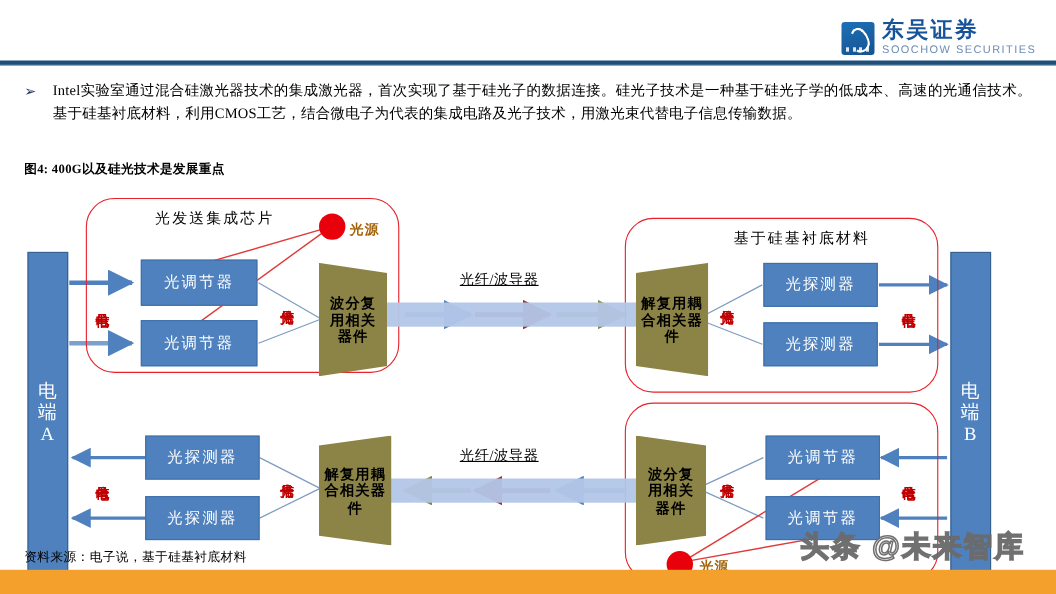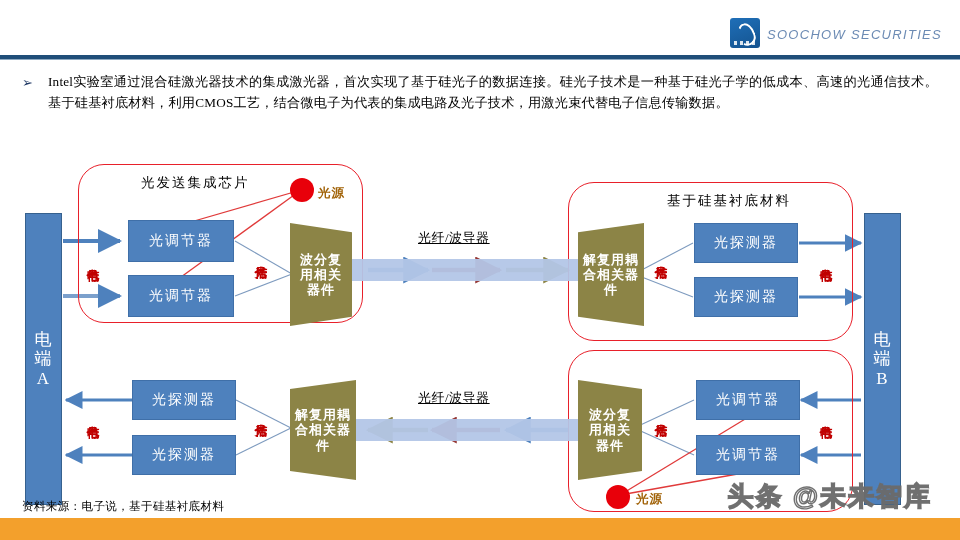--- a/index.html
+++ b/index.html
@@ -46,23 +46,22 @@
     content:"";position:absolute;left:4px;bottom:3px;width:22px;height:4px;
     background:repeating-linear-gradient(90deg,#ffffff 0 3px,transparent 3px 6px);
     opacity:.85;
   }
   .logo-texts{display:flex;flex-direction:column;line-height:1;}
   .logo-cn{
     font-size:20px;font-weight:bold;color:#17539A;letter-spacing:2px;
     font-family:"Liberation Sans","DejaVu Sans",sans-serif;
   }
   .logo-en{
-    font-size:13px;color:#6C8BB4;letter-spacing:1.3px;margin-top:3px;
-    font-family:"Liberation Sans","DejaVu Sans",sans-serif;
-    font-style:italic;
+    font-size:10px;color:#6C8BB4;letter-spacing:1.3px;margin-top:3px;
+    font-family:"Liberation Sans","DejaVu Sans",sans-serif;
   }
 
   
   .bullet-row{
     position:absolute;left:22px;top:72px;width:916px;
     display:flex;align-items:flex-start;
   }
   .bullet-mark{
     color:#1F3864;font-size:13px;line-height:21px;width:26px;flex:none;
     font-family:"Liberation Sans","DejaVu Sans",sans-serif;
@@ -71,42 +70,42 @@
     font-size:13.2px;line-height:20.5px;color:#000;text-align:justify;
     letter-spacing:.2px;
   }
 
   .fig-caption{
     position:absolute;left:22px;top:146px;
     font-size:11.5px;font-weight:bold;color:#000;letter-spacing:.3px;
   }
 
   
-  .diagram{position:absolute;left:0;top:160px;width:960px;height:350px;}
+  .diagram{position:absolute;left:0;top:176px;width:960px;height:350px;}
   .diagram svg{position:absolute;left:0;top:0;}
 
   .node{
     position:absolute;box-sizing:border-box;
     display:flex;align-items:center;justify-content:center;
     color:#fff;text-align:center;
   }
   
   .terminal{
     background:#4E81BD;border:1px solid #36618E;
     flex-direction:column;line-height:1.12;
     font-size:17px;letter-spacing:1px;
   }
   
   .blue-box{
     background:#4E81BD;border:1.6px solid #3F6FA8;
     font-size:14px;letter-spacing:2px;
   }
   
   .trap{
-    position:absolute;color:#ffffff;font-size:13px;font-weight:bold;
+    position:absolute;color:#000000;font-size:13px;font-weight:bold;
     line-height:1.18;letter-spacing:1px;
     display:flex;align-items:center;justify-content:center;text-align:center;
     background:#8C8446;
   }
   .trap.right-narrow{clip-path:polygon(0% 0%,100% 9%,100% 91%,0% 100%);}
   .trap.left-narrow{clip-path:polygon(0% 9%,100% 0%,100% 100%,0% 91%);}
 
   .chip-frame{
     position:absolute;border:1.4px solid #E8202A;border-radius:26px;
     box-sizing:border-box;background:transparent;
@@ -161,29 +160,31 @@
 <body>
 
 <div class="slide">
 
   <div class="title-rule"></div>
   <div class="title-rule-thin"></div>
 
   <div class="logo">
     <div class="logo-mark"></div>
     <div class="logo-texts">
+      <div class="logo-cn">东吴证券</div>
       <div class="logo-en">SOOCHOW SECURITIES</div>
     </div>
   </div>
 
   <div class="bullet-row">
     <div class="bullet-mark">➢</div>
     <div class="bullet-text">Intel实验室通过混合硅激光器技术的集成激光器，首次实现了基于硅光子的数据连接。硅光子技术是一种基于硅光子学的低成本、高速的光通信技术。基于硅基衬底材料，利用CMOS工艺，结合微电子为代表的集成电路及光子技术，用激光束代替电子信息传输数据。</div>
   </div>
 
+  <div class="fig-caption">图4: 400G以及硅光技术是发展重点</div>
 
   <div class="diagram">
 
     <svg width="960" height="350">
       <defs>
         <marker id="ahBlue" markerWidth="7" markerHeight="7" refX="6" refY="3.5" orient="auto">
           <polygon points="0 0, 7 3.5, 0 7" fill="#4E81BD"></polygon>
         </marker>
         <marker id="ahBlueBig" markerWidth="6" markerHeight="6" refX="5.5" refY="3" orient="auto">
           <polygon points="0 0, 6 3, 0 6" fill="#4E81BD"></polygon>

